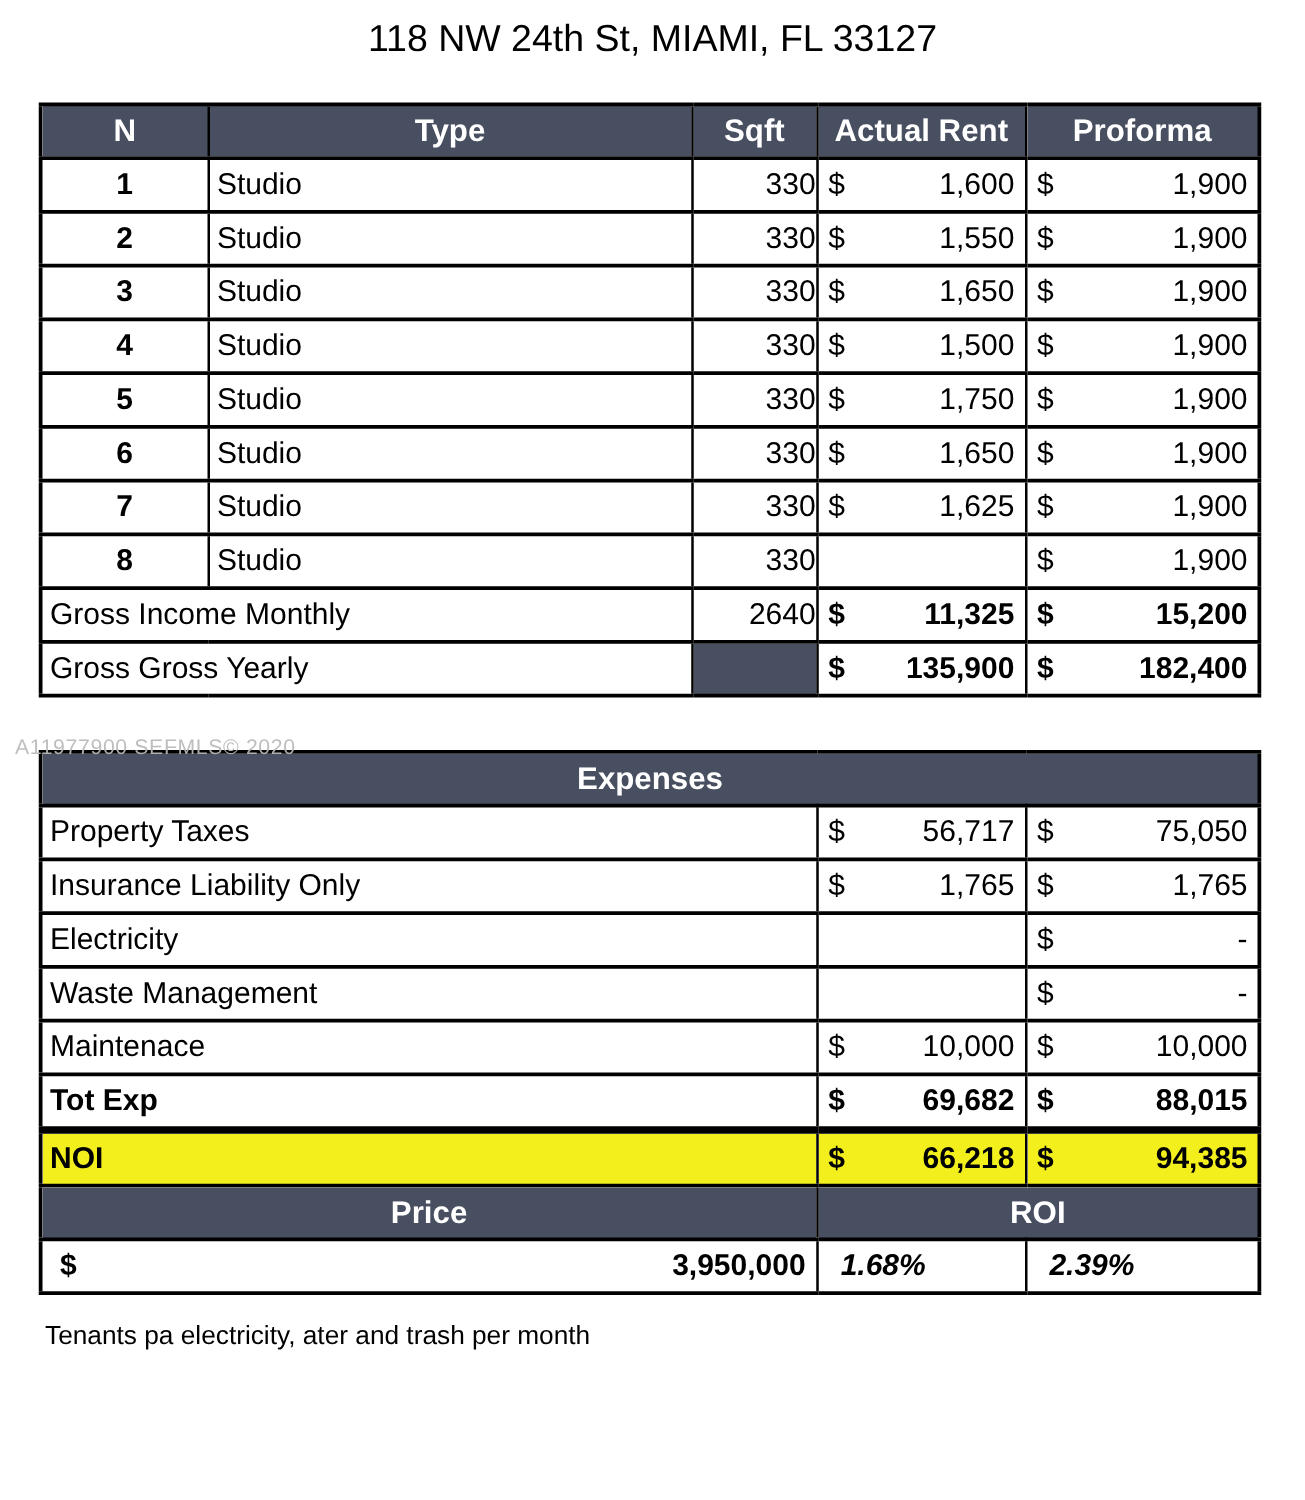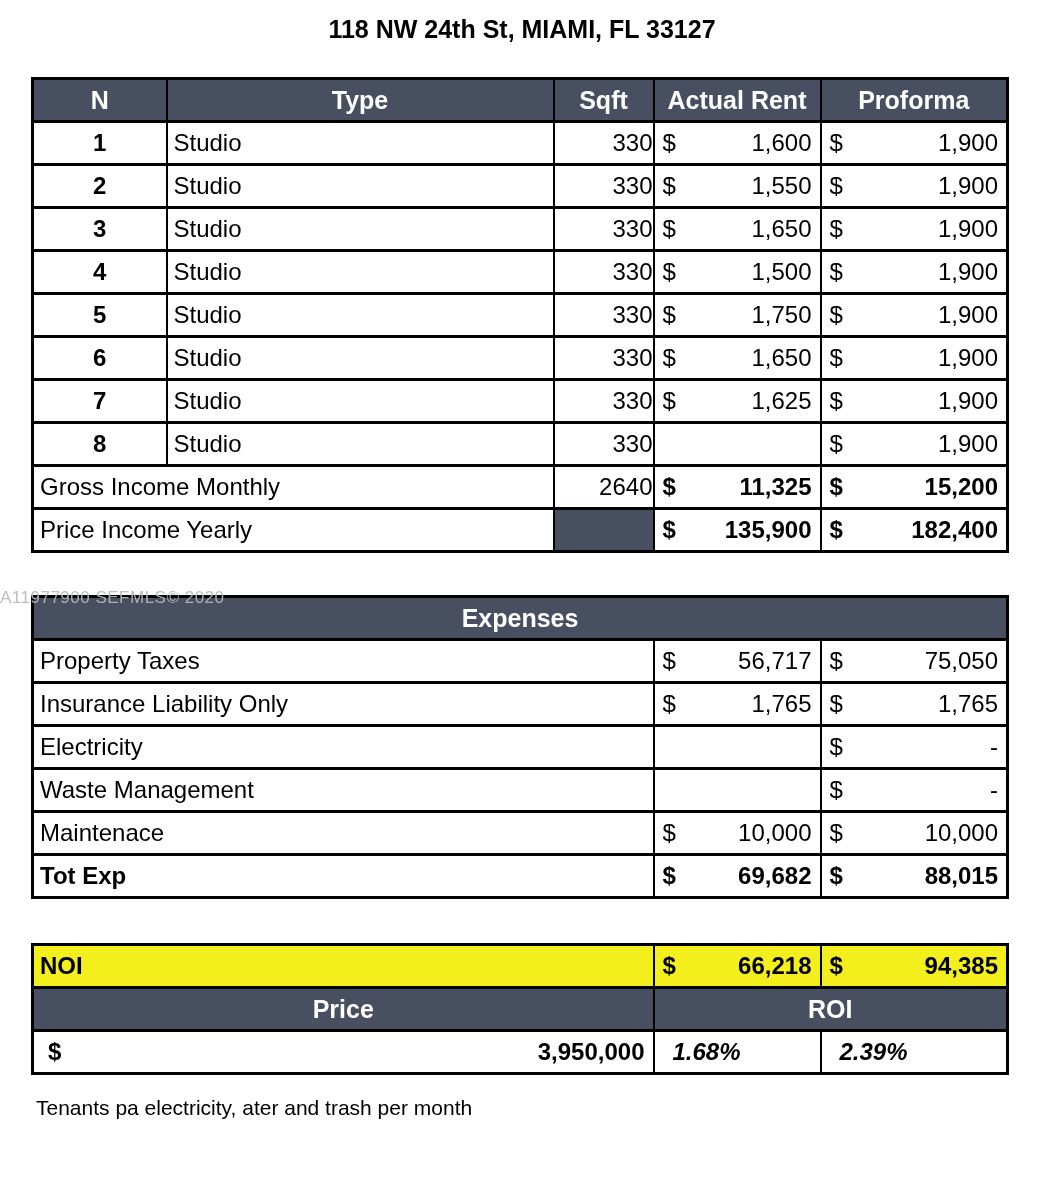--- a/index.html
+++ b/index.html
@@ -4,49 +4,49 @@
 <style>
   :root { --slate:#474f60; --yellow:#f3ef1d; }
   * { box-sizing:border-box; }
   html,body { margin:0; padding:0; }
   body {
     width:1044px; height:1200px; background:#fff; color:#000;
     font-family:"Liberation Sans", sans-serif; position:relative; overflow:hidden;
   }
   .title {
     margin:0; padding-top:15px; text-align:center;
-    font-size:25px; font-weight:bold;
+    font-size:30px; font-weight:normal;
   }
   table { border-collapse:collapse; table-layout:fixed; margin-left:31px; width:975px; }
   td, th {
     border:2px solid #000; border-top-width:3px; border-bottom-width:3px;
     height:40px; padding:0; font-size:24px; line-height:40px;
     white-space:nowrap; overflow:hidden; vertical-align:middle;
   }
   table { border:3px solid #000; }
   th.slate, .slate {
     background:var(--slate); color:#fff; font-weight:bold; text-align:center; font-size:25px;
   }
   .rent-table { margin-top:33px; }
   .expenses-table { margin-top:42px; }
-  .summary-table { margin-top:44px; }
+  .summary-table { }
   .c-n   { text-align:center; font-weight:bold; }
   .c-type{ text-align:left; padding:0 6px; }
   .c-sqft{ text-align:right; }
   .c-label { text-align:left; padding:0 6px; }
   td.money { padding:0 8px; }
   td.money .cur { float:left; }
   td.money .val { float:right;text-align:center; }
   tr.bold td, td.bold { font-weight:bold; }
   .dark-cell { background:var(--slate); }
   .noi-row td { background:var(--yellow); font-weight:bold; }
   .pct { text-align:left; padding:0 18px; font-weight:bold;font-style:italic; }
   .footnote { margin:21px 0 0 36px; font-size:21px; }
   .watermark {
-    position:absolute; left:0; top:588px; z-index:5;
+    position:absolute; left:12px; top:588px; z-index:5;
     font-size:17px; color:rgba(185,185,185,0.92); letter-spacing:0.5px;
   }
 </style>
 </head>
 <body>
 
 <h1 class="title">118 NW 24th St, MIAMI, FL 33127</h1>
 
 <table class="rent-table">
   <colgroup>
@@ -173,21 +173,21 @@
       <td class="money bold">
           <span class="cur">$</span>
           <span class="val">11,325</span>
         </td>
       <td class="money bold">
           <span class="cur">$</span>
           <span class="val">15,200</span>
         </td>
     </tr>
     <tr>
-      <td class="c-label" colspan="2">Price Income Yearly</td>
+      <td class="c-label" colspan="2">Gross Gross Yearly</td>
       <td class="dark-cell"></td>
       <td class="money bold">
           <span class="cur">$</span>
           <span class="val">135,900</span>
         </td>
       <td class="money bold">
           <span class="cur">$</span>
           <span class="val">182,400</span>
         </td>
     </tr>

